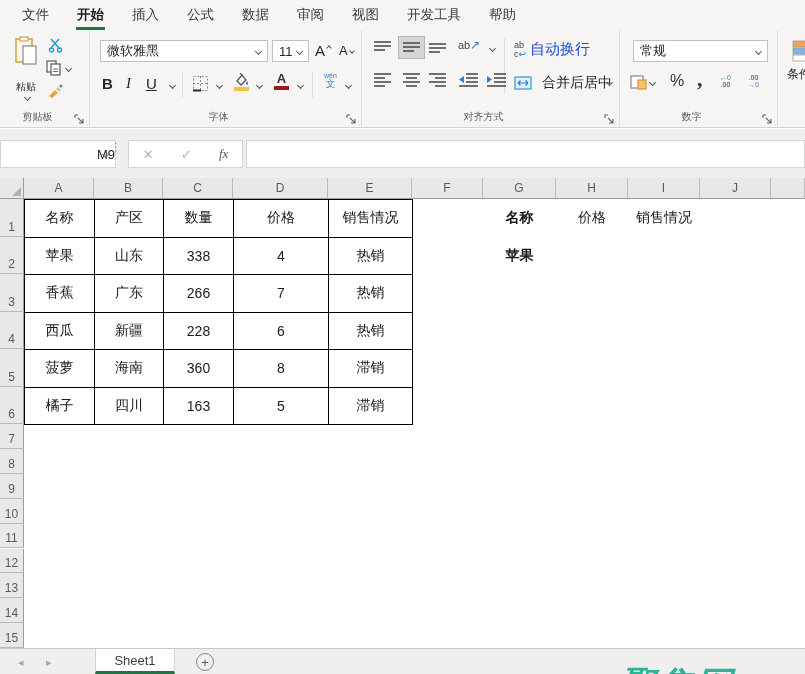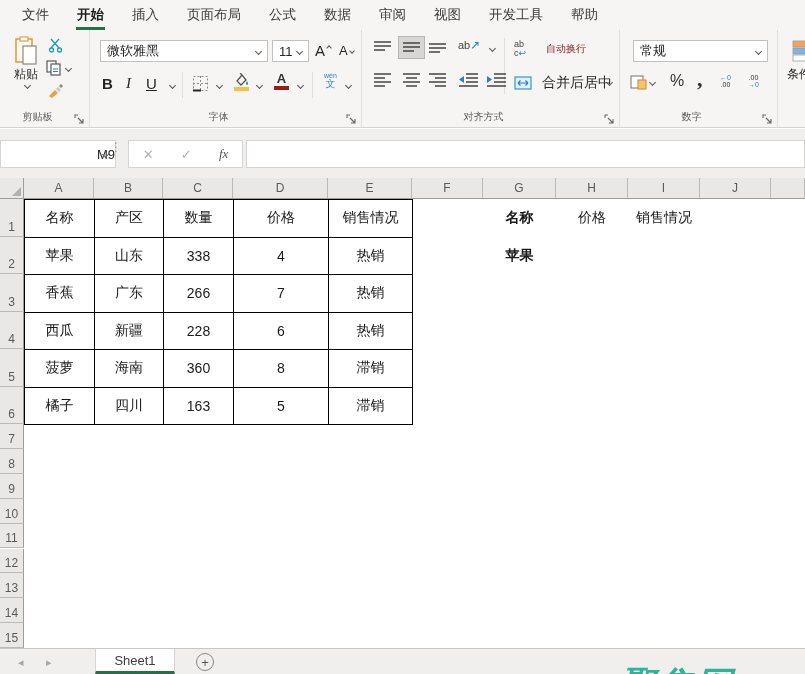--- a/index.html
+++ b/index.html
@@ -90,39 +90,38 @@
 
 <div class="app">
 
   <div class="menubar">
     <div class="menutab">文件</div>
     <div class="menutab active">
       <span>开始</span>
       <span class="tab-underline"></span>
     </div>
     <div class="menutab">插入</div>
-    <div class="menutab">页面布局</div>
     <div class="menutab">公式</div>
     <div class="menutab">数据</div>
     <div class="menutab">审阅</div>
     <div class="menutab">视图</div>
     <div class="menutab">开发工具</div>
     <div class="menutab">帮助</div>
   </div>
 
   <div class="ribbon">
 
     <div class="rgroup" style="left:0;width:90px;">
       <div class="abs iconstack" style="left:8px;top:6px;width:36px;">
         <svg width="24" height="30" viewBox="0 0 24 30">
           <rect x="2" y="3" width="16" height="23" fill="#fdf7ee" stroke="#d8a24a" stroke-width="1.6"></rect>
           <rect x="6" y="1" width="8" height="4" fill="#fff" stroke="#d8a24a" stroke-width="1.2"></rect>
           <rect x="9" y="10" width="13" height="18" fill="#fff" stroke="#8a8886" stroke-width="1.2"></rect>
         </svg>
-        <span style="font-size:12px;margin-top:2px;">粘贴</span>
+        <span style="font-size:10px;margin-top:16px;">粘贴</span>
         <i class="chev" style="margin-top:3px;"></i>
       </div>
       <div class="abs btn" style="left:48px;top:8px;">
         <svg width="15" height="15" viewBox="0 0 15 15">
           <path d="M3 1 L11 10 M11 1 L3 10" stroke="#1b9cc0" stroke-width="1.4" fill="none"></path>
           <circle cx="3.5" cy="12" r="2" stroke="#1b9cc0" stroke-width="1.3" fill="none"></circle>
           <circle cx="11.5" cy="12" r="2" stroke="#1b9cc0" stroke-width="1.3" fill="none"></circle>
         </svg>
       </div>
       <div class="abs btn" style="left:46px;top:30px;">
@@ -223,21 +222,21 @@
           </svg>
       </div>
       <div class="abs btn" style="left:96px;top:8px;font-size:11px;color:#444;">
         <span>ab</span>
         <span class="blue" style="font-size:12px;">↗</span>
       </div>
       <i class="chev abs" style="left:126px;top:16px;"></i>
       <div class="vline" style="left:142px;top:8px;height:56px;"></div>
       <div class="abs btn" style="left:152px;top:10px;">
         <span style="font-size:9px;color:#444;line-height:1;">ab<br>c<span class="blue">↩</span></span>
-        <span style="font-size:10px;margin-left:20px;color:#7f1d1d;">自动换行</span>
+        <span style="font-size:15px;margin-left:4px;color:#1d4ed8;">自动换行</span>
       </div>
       <div class="abs btn" style="left:11px;top:42px;">
         <svg width="19" height="15" viewBox="0 0 19 15">
             <path d="M1 2 H18 M1 6 H12 M1 10 H18 M1 14 H12" stroke="#444" stroke-width="1.4"></path>
           </svg>
       </div>
       <div class="abs btn" style="left:40px;top:42px;">
         <svg width="19" height="15" viewBox="0 0 19 15">
             <path d="M1 2 H18 M4 6 H15 M1 10 H18 M4 14 H15" stroke="#444" stroke-width="1.4"></path>
           </svg>

